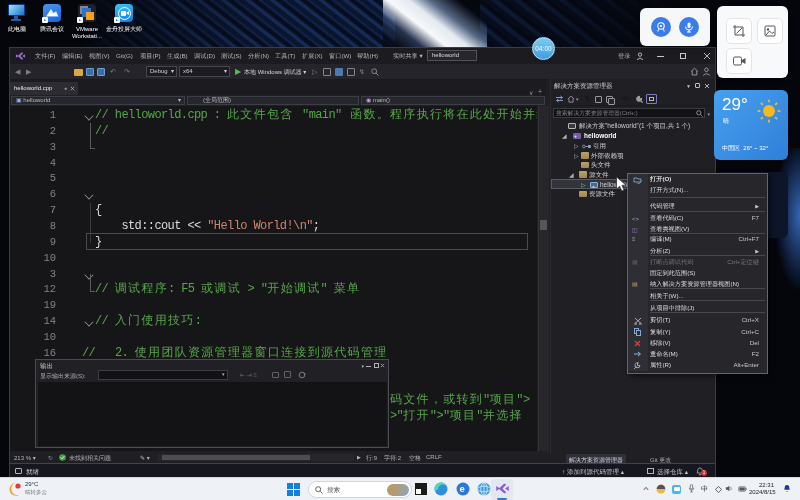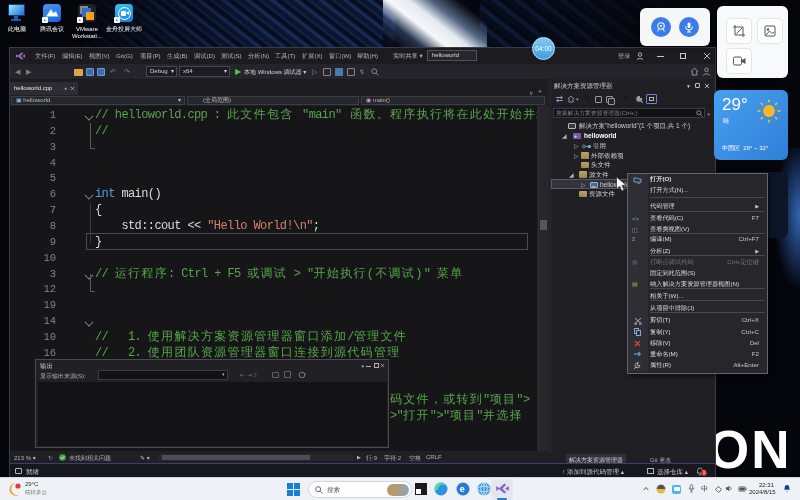--- a/index.html
+++ b/index.html
@@ -75,21 +75,20 @@
 .tbico{position:absolute;top:3px;}
 #cursor{left:615px;top:176px;z-index:30;}
 </style></head>
 <body>
 <div id="wall" class="abs">
   <div style="position:absolute;left:85px;top:0;width:310px;height:52px;background:linear-gradient(90deg,rgba(4,6,12,.92),rgba(4,6,12,.3) 100px,rgba(4,6,12,0) 180px),repeating-linear-gradient(38deg,rgba(13,26,58,.75) 0 4px,rgba(30,58,118,.7) 5px 7px,rgba(8,16,38,.72) 9px 12px,rgba(22,44,92,.7) 13px 15px);"></div>
   <div style="position:absolute;left:480px;top:0;width:185px;height:52px;background:linear-gradient(90deg,rgba(4,6,12,.2),rgba(4,6,12,.55) 55%,rgba(4,6,12,.9) 92%),repeating-linear-gradient(38deg,rgba(10,20,46,.62) 0 5px,rgba(26,52,105,.58) 6px 9px,rgba(6,12,30,.62) 11px 14px);"></div>
   <div style="position:absolute;left:383px;top:0;width:104px;height:58px;background:linear-gradient(38deg,rgba(6,9,18,.75) 16%,rgba(90,120,180,.4) 30%,rgba(251,253,255,.98) 44%,rgba(242,248,255,.94) 56%,rgba(150,182,228,.55) 68%,rgba(10,16,34,.15) 84%);"></div>
   <div style="position:absolute;right:0;top:148px;width:26px;height:160px;background:radial-gradient(ellipse 32px 95px at 100% 42%,rgba(58,112,198,.9),rgba(30,60,120,.4) 60%,transparent 80%);"></div>
 
-  <div id="onTxt">ON</div>
 </div>
 
 <div class="dico" style="left:-3px;">
     <div class="ic">
       <div class="mon"></div>
     </div>
     <div class="lbl">此电脑</div>
   </div>
 <div class="dico" style="left:32px;">
     <div class="ic">
@@ -199,41 +198,40 @@
       <div class="cl" style="top:1px;left:85px;"><span class="cmt">// helloworld.cpp : <i>此文件包含 </i>"main"<i> 函数。程序执行将在此处开始并结束。</i></span></div>
       <div class="ln" style="top:17px;">2</div>
       <div class="cl" style="top:17px;left:85px;"><span class="cmt">//</span></div>
       <div class="ln" style="top:33px;">3</div>
       <div class="cl" style="top:33px;left:85px;"></div>
       <div class="ln" style="top:49px;">4</div>
       <div class="ln" style="top:64px;">5</div>
       <div class="cl" style="top:64px;left:85px;"></div>
       <div class="ln" style="top:80px;">6</div>
       <div class="fold" style="top:80px;"></div>
-      <div class="cl" style="top:80px;left:85px;"><span class="kw">int</span> <span class="txt">main()</span></div>
       <div class="ln" style="top:96px;">7</div>
       <div class="cl" style="top:96px;left:85px;"><span class="txt">{</span></div>
       <div class="ln" style="top:112px;">8</div>
       <div class="cl" style="top:112px;left:85px;"><span class="txt">    std::cout &lt;&lt; </span><span class="str">"Hello World!\n"</span><span class="txt">;</span></div>
       <div class="ln" style="top:128px;">9</div>
       <div class="cl" style="top:128px;left:85px;"><span class="txt">}</span></div>
       <div class="ln" style="top:144px;">10</div>
       <div class="cl" style="top:144px;left:85px;"></div>
       <div class="ln" style="top:160px;">3</div>
       <div class="fold" style="top:160px;"></div>
-      <div class="cl" style="top:160px;left:85px;"><span class="cmt">// <i>运行程序</i>: Ctrl + F5 <i>或调试</i> &gt; "<i>开始执行(不调试)</i>" <i>菜单</i></span></div>
       <div class="ln" style="top:175px;">12</div>
+      <div class="cl" style="top:175px;left:85px;"><span class="cmt">// <i>调试程序</i>: F5 <i>或调试</i> &gt; "<i>开始调试</i>" <i>菜单</i></span></div>
       <div class="ln" style="top:191px;">19</div>
       <div class="cl" style="top:191px;left:85px;"></div>
       <div class="ln" style="top:207px;">14</div>
       <div class="fold" style="top:207px;"></div>
+      <div class="cl" style="top:207px;left:85px;"><span class="cmt">// <i>入门使用技巧</i>:</span></div>
       <div class="ln" style="top:223px;">10</div>
-      <div class="cl" style="top:223px;left:85px;"><span class="cmt">//   1. <i>使用解决方案资源管理器窗口添加</i>/<i>管理文件</i></span></div>
       <div class="ln" style="top:239px;">16</div>
-      <div class="cl" style="top:239px;left:85px;font-family:Liberation Mono, monospace;"><span class="cmt">//   2. <i>使用团队资源管理器窗口连接到源代码管理</i></span></div>
+      <div class="cl" style="top:239px;left:72px;font-family:Liberation Mono, monospace;"><span class="cmt">//   2. <i>使用团队资源管理器窗口连接到源代码管理</i></span></div>
       <div class="ln" style="top:255px;">17</div>
       <div class="cl" style="top:255px;left:85px;"></div>
       <div class="ln" style="top:270px;">18</div>
       <div class="cl" style="top:270px;left:85px;"></div>
       <div class="cl" style="top:286px;left:380px;"><span class="cmt"><i>码文件，或转到</i>"<i>项目</i>"&gt;</span></div>
       <div class="cl" style="top:302px;left:380px;"><span class="cmt">&gt;"<i>打开</i>"&gt;"<i>项目</i>"<i>并选择</i></span></div>
       <div style="position:absolute;left:76px;top:127px;width:442px;height:17px;border:1px solid #4a4a52;"></div>
       <div style="position:absolute;left:80px;top:17px;width:1px;height:26px;background:#5a5a60;"></div>
       <div style="position:absolute;left:80px;top:42px;width:5px;height:1px;background:#5a5a60;"></div>
       <div style="position:absolute;left:80px;top:97px;width:1px;height:40px;background:#3a3a40;"></div>

